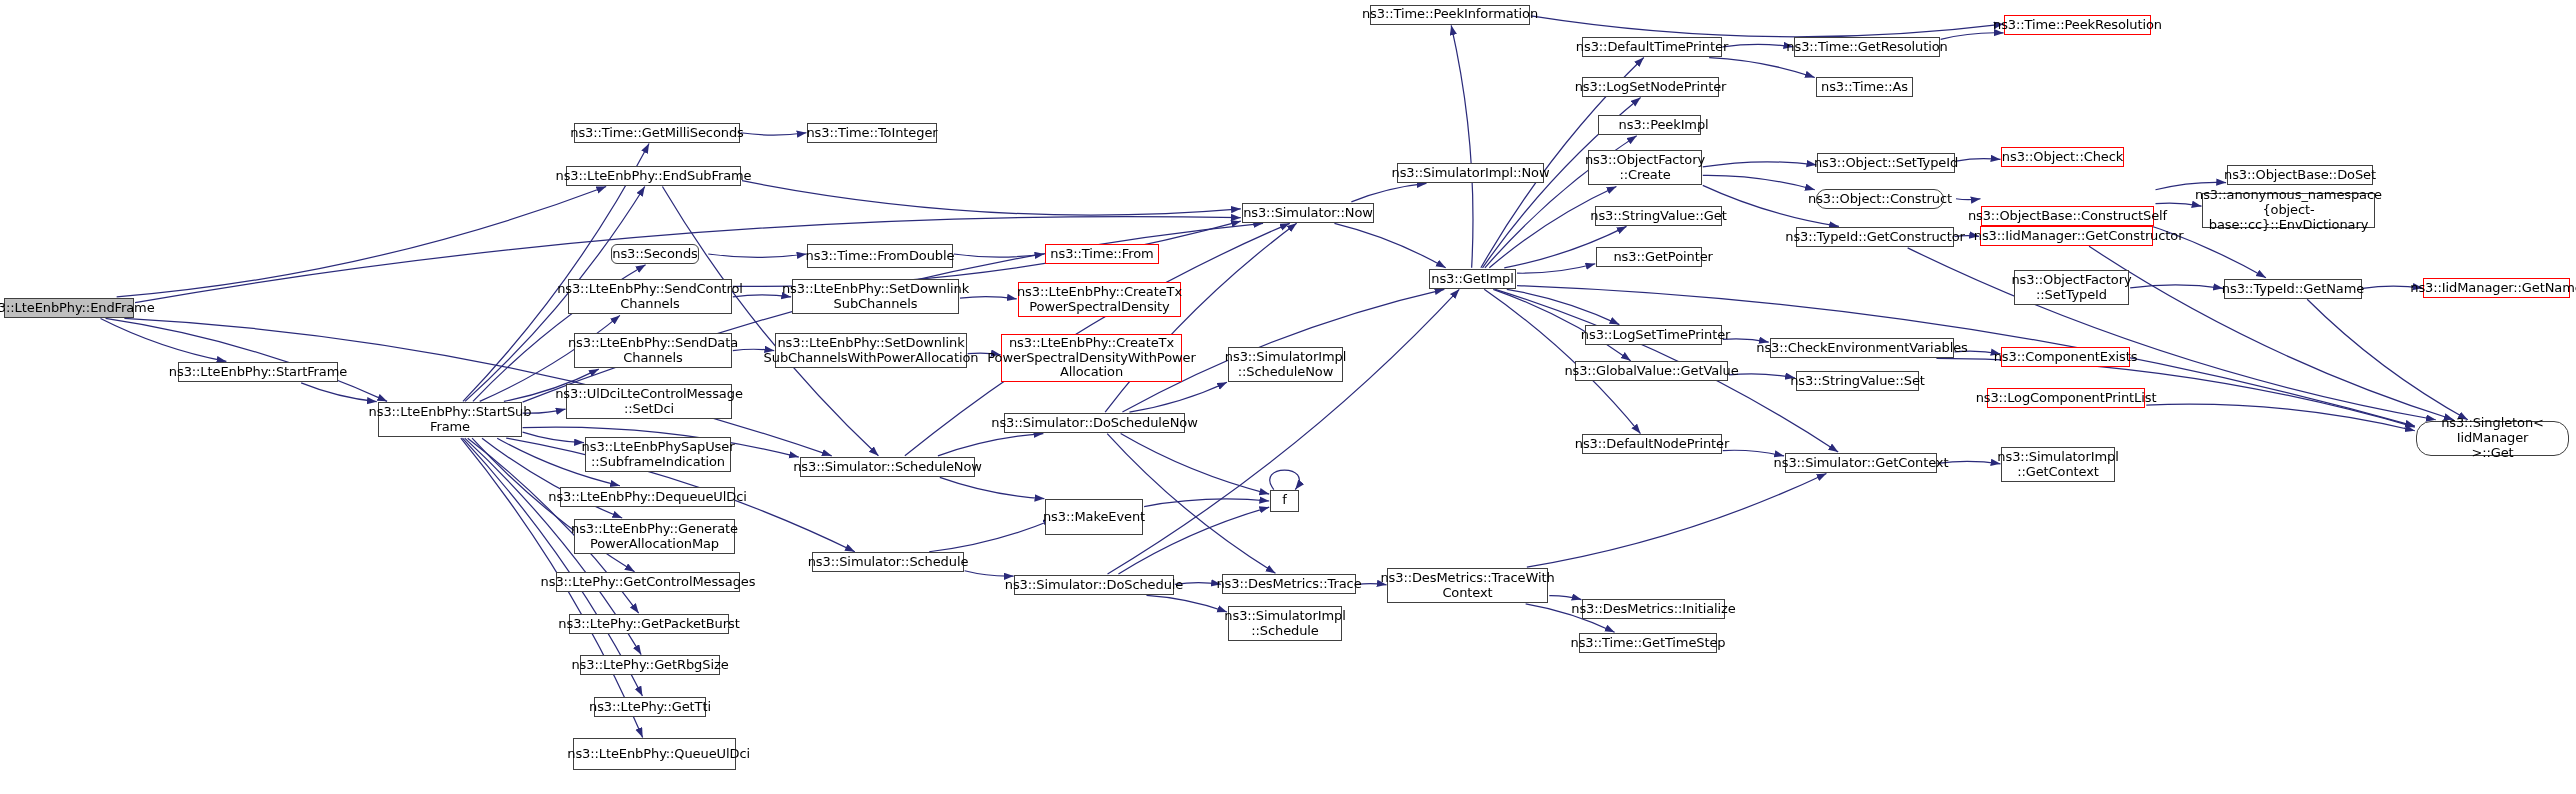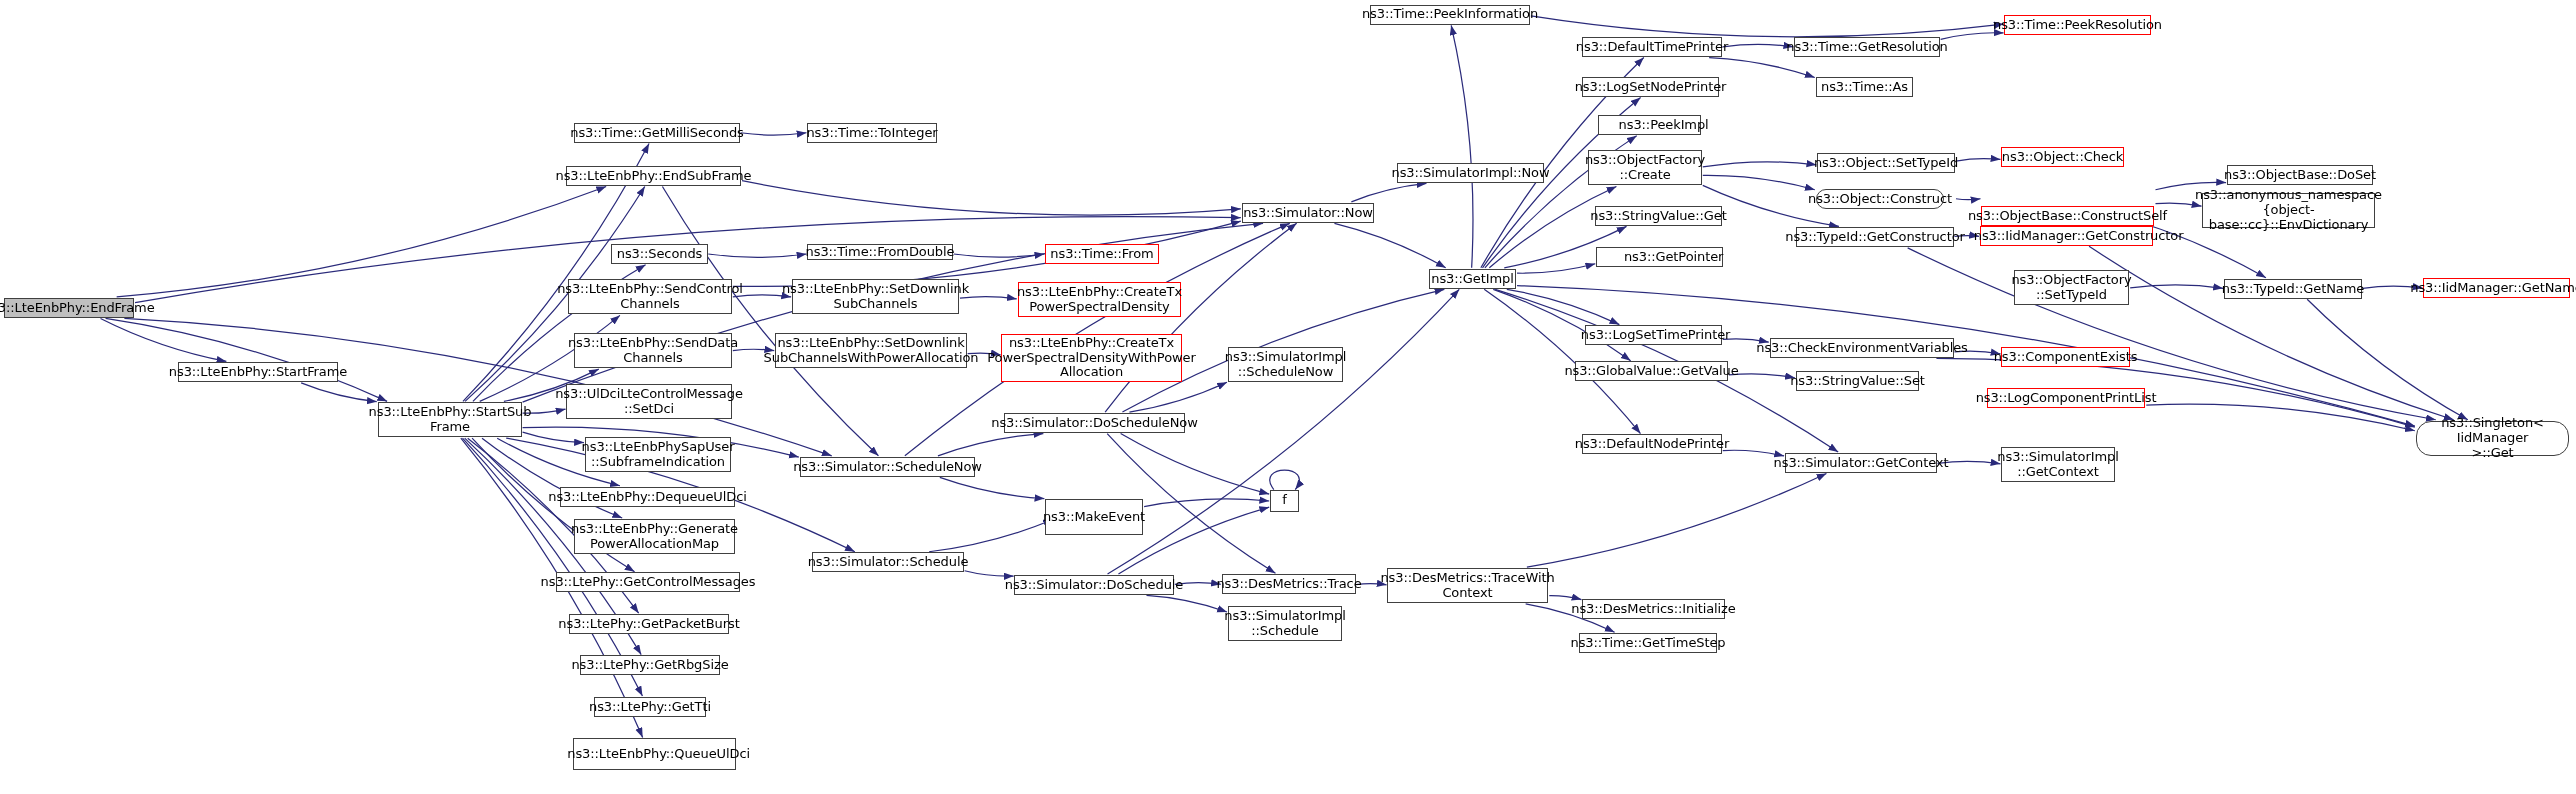--- a/index.html
+++ b/index.html
@@ -136,22 +136,22 @@
       </g>
   </svg>
   <div id="node-layer">
       <div class="node root" style="left: 3.8px; top: 298px; width: 130px; height: 20px;">ns3::LteEnbPhy::EndFrame</div>
       <div class="node" style="left: 178px; top: 362px; width: 160px; height: 20px;">ns3::LteEnbPhy::StartFrame</div>
       <div class="node" style="left: 378px; top: 402px; width: 144px; height: 35px;">ns3::LteEnbPhy::StartSub
 Frame</div>
       <div class="node" style="left: 574px; top: 123px; width: 166px; height: 20px;">ns3::Time::GetMilliSeconds</div>
       <div class="node" style="left: 807px; top: 123px; width: 130px; height: 20px;">ns3::Time::ToInteger</div>
       <div class="node" style="left: 566px; top: 166px; width: 175px; height: 20px;">ns3::LteEnbPhy::EndSubFrame</div>
-      <div class="node" style="left: 611px; top: 244px; width: 97px; height: 20px;">ns3::Seconds</div>
-      <div class="node" style="left: 807px; top: 244px; width: 146px; height: 16px;">ns3::Time::FromDouble</div>
+      <div class="node" style="left: 611px; top: 244px; width: 88px; height: 20px; border-radius: 6px;">ns3::Seconds</div>
+      <div class="node" style="left: 807px; top: 244px; width: 146px; height: 24px;">ns3::Time::FromDouble</div>
       <div class="node red" style="left: 1045px; top: 244px; width: 114px; height: 20px;">ns3::Time::From</div>
       <div class="node" style="left: 568px; top: 279px; width: 164px; height: 35px;">ns3::LteEnbPhy::SendControl
 Channels</div>
       <div class="node" style="left: 792px; top: 279px; width: 167px; height: 35px;">ns3::LteEnbPhy::SetDownlink
 SubChannels</div>
       <div class="node red" style="left: 1018px; top: 282px; width: 163px; height: 35px;">ns3::LteEnbPhy::CreateTx
 PowerSpectralDensity</div>
       <div class="node" style="left: 574px; top: 333px; width: 158px; height: 35px;">ns3::LteEnbPhy::SendData
 Channels</div>
       <div class="node" style="left: 775px; top: 333px; width: 192px; height: 35px;">ns3::LteEnbPhy::SetDownlink
@@ -201,21 +201,21 @@
       <div class="node" style="left: 1817px; top: 153px; width: 138px; height: 20px;">ns3::Object::SetTypeId</div>
       <div class="node red" style="left: 2001px; top: 147px; width: 123px; height: 20px;">ns3::Object::Check</div>
       <div class="node" style="left: 1816px; top: 189px; width: 128px; height: 20px; border-radius: 10px;">ns3::Object::Construct</div>
       <div class="node red" style="left: 1981px; top: 206px; width: 173px; height: 20px;">ns3::ObjectBase::ConstructSelf</div>
       <div class="node" style="left: 2227px; top: 165px; width: 146px; height: 20px;">ns3::ObjectBase::DoSet</div>
       <div class="node" style="left: 2202px; top: 193px; width: 173px; height: 35px;">ns3::anonymous_namespace
 {object-base::cc}::EnvDictionary</div>
       <div class="node" style="left: 1595px; top: 206px; width: 127px; height: 20px;">ns3::StringValue::Get</div>
       <div class="node" style="left: 1796px; top: 227px; width: 158px; height: 20px;">ns3::TypeId::GetConstructor</div>
       <div class="node red" style="left: 1980px; top: 226px; width: 173px; height: 20px; padding-left: 28px;">ns3::IidManager::GetConstructor</div>
-      <div class="node" style="left: 1596px; top: 247px; width: 127px; height: 20px; padding-left: 32px;">ns3::GetPointer</div>
+      <div class="node" style="left: 1596px; top: 247px; width: 106px; height: 20px; padding-left: 32px;">ns3::GetPointer</div>
       <div class="node" style="left: 2014px; top: 270px; width: 115px; height: 35px;">ns3::ObjectFactory
 ::SetTypeId</div>
       <div class="node" style="left: 2224px; top: 279px; width: 138px; height: 20px;">ns3::TypeId::GetName</div>
       <div class="node red" style="left: 2423px; top: 278px; width: 147px; height: 20px;">ns3::IidManager::GetName</div>
       <div class="node" style="left: 1585px; top: 325px; width: 137px; height: 20px; padding-left: 8px;">ns3::LogSetTimePrinter</div>
       <div class="node" style="left: 1770px; top: 338px; width: 184px; height: 20px;">ns3::CheckEnvironmentVariables</div>
       <div class="node red" style="left: 2001px; top: 347px; width: 129px; height: 20px;">ns3::ComponentExists</div>
       <div class="node" style="left: 1575px; top: 361px; width: 153px; height: 20px;">ns3::GlobalValue::GetValue</div>
       <div class="node" style="left: 1796px; top: 371px; width: 123px; height: 20px;">ns3::StringValue::Set</div>
       <div class="node red" style="left: 1987px; top: 388px; width: 158px; height: 20px;">ns3::LogComponentPrintList</div>

